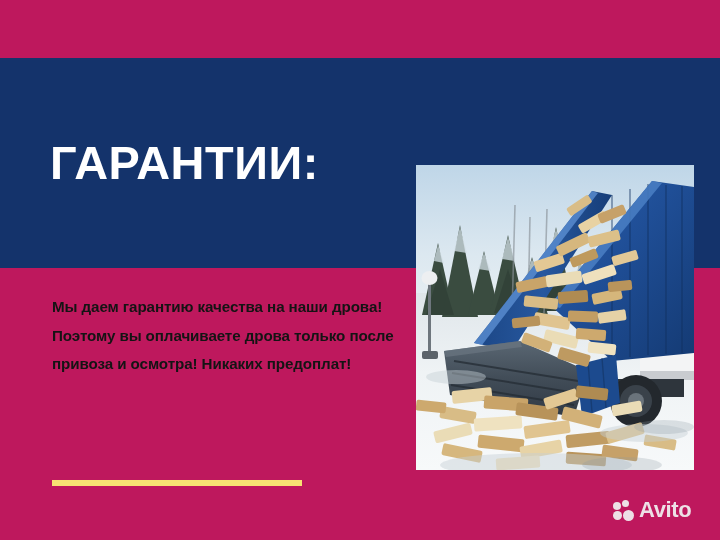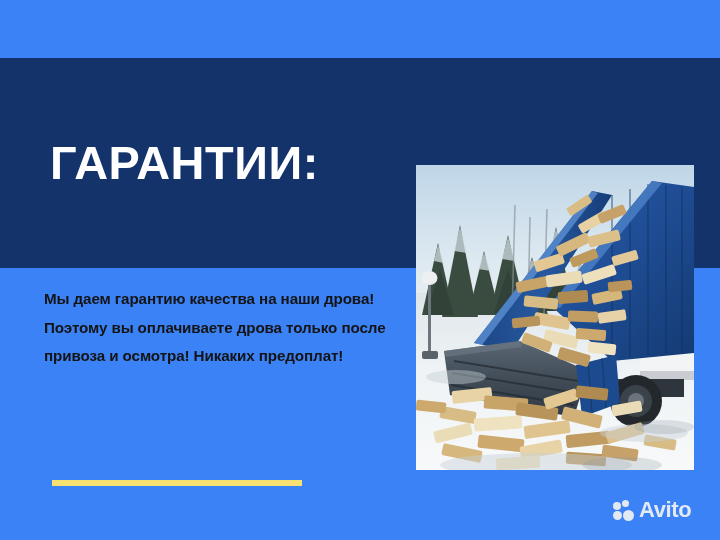--- a/index.html
+++ b/index.html
@@ -12,21 +12,21 @@
     width: 720px;
     height: 540px;
     overflow: hidden;
     font-family: "Liberation Sans", "DejaVu Sans", sans-serif;
   }
 
   #slide {
     position: relative;
     width: 720px;
     height: 540px;
-    background: #3b82f6;
+    background: #be185d;
   }
 
   
   .blue-band {
     position: absolute;
     left: 0;
     top: 58px;
     width: 720px;
     height: 210px;
     background: #14336B;
@@ -49,21 +49,21 @@
     white-space: nowrap;
     z-index: 4;
   }
 
   
   .body-text {
     position: absolute;
     left: 40px;
     top: 281px;
     width: 365px;
-    margin: 4px;
+    margin: 12px;
     color: #141414;
     font-family: "Liberation Sans", "DejaVu Sans", sans-serif;
     font-size: 15.2px;
     line-height: 28.5px;
     font-weight: 700;
     letter-spacing: -0.1px;
     z-index: 4;
   }
 
   

